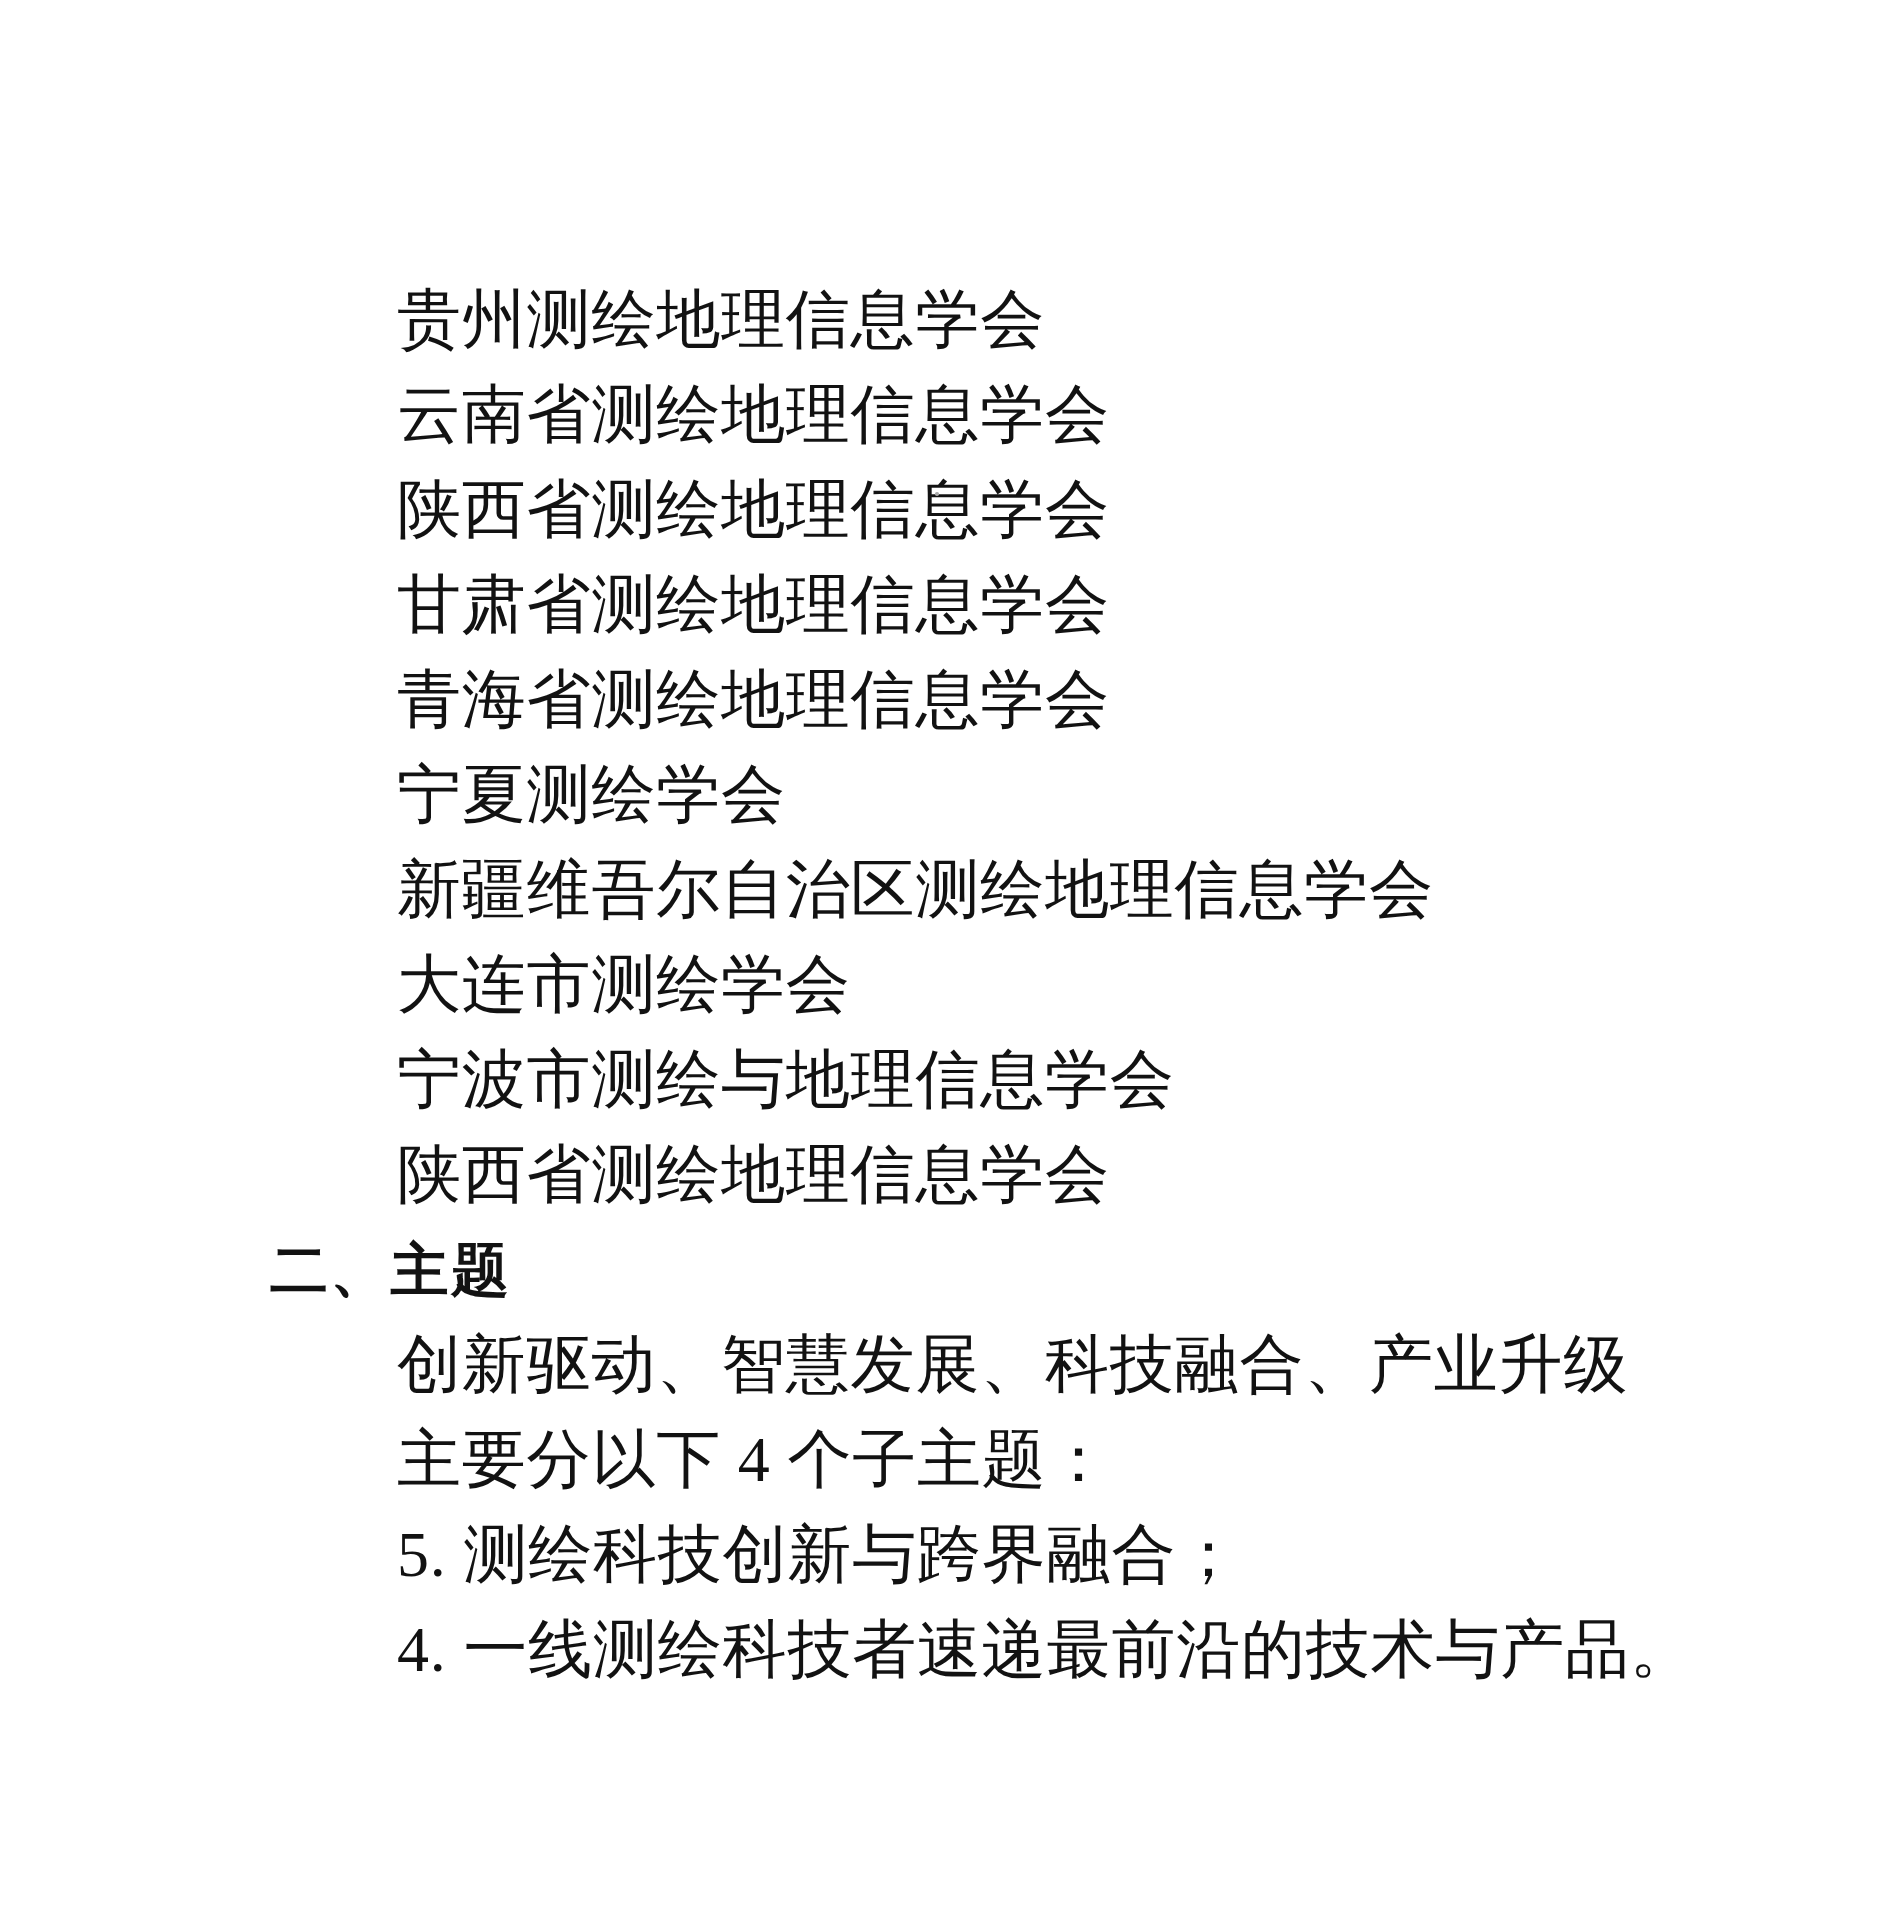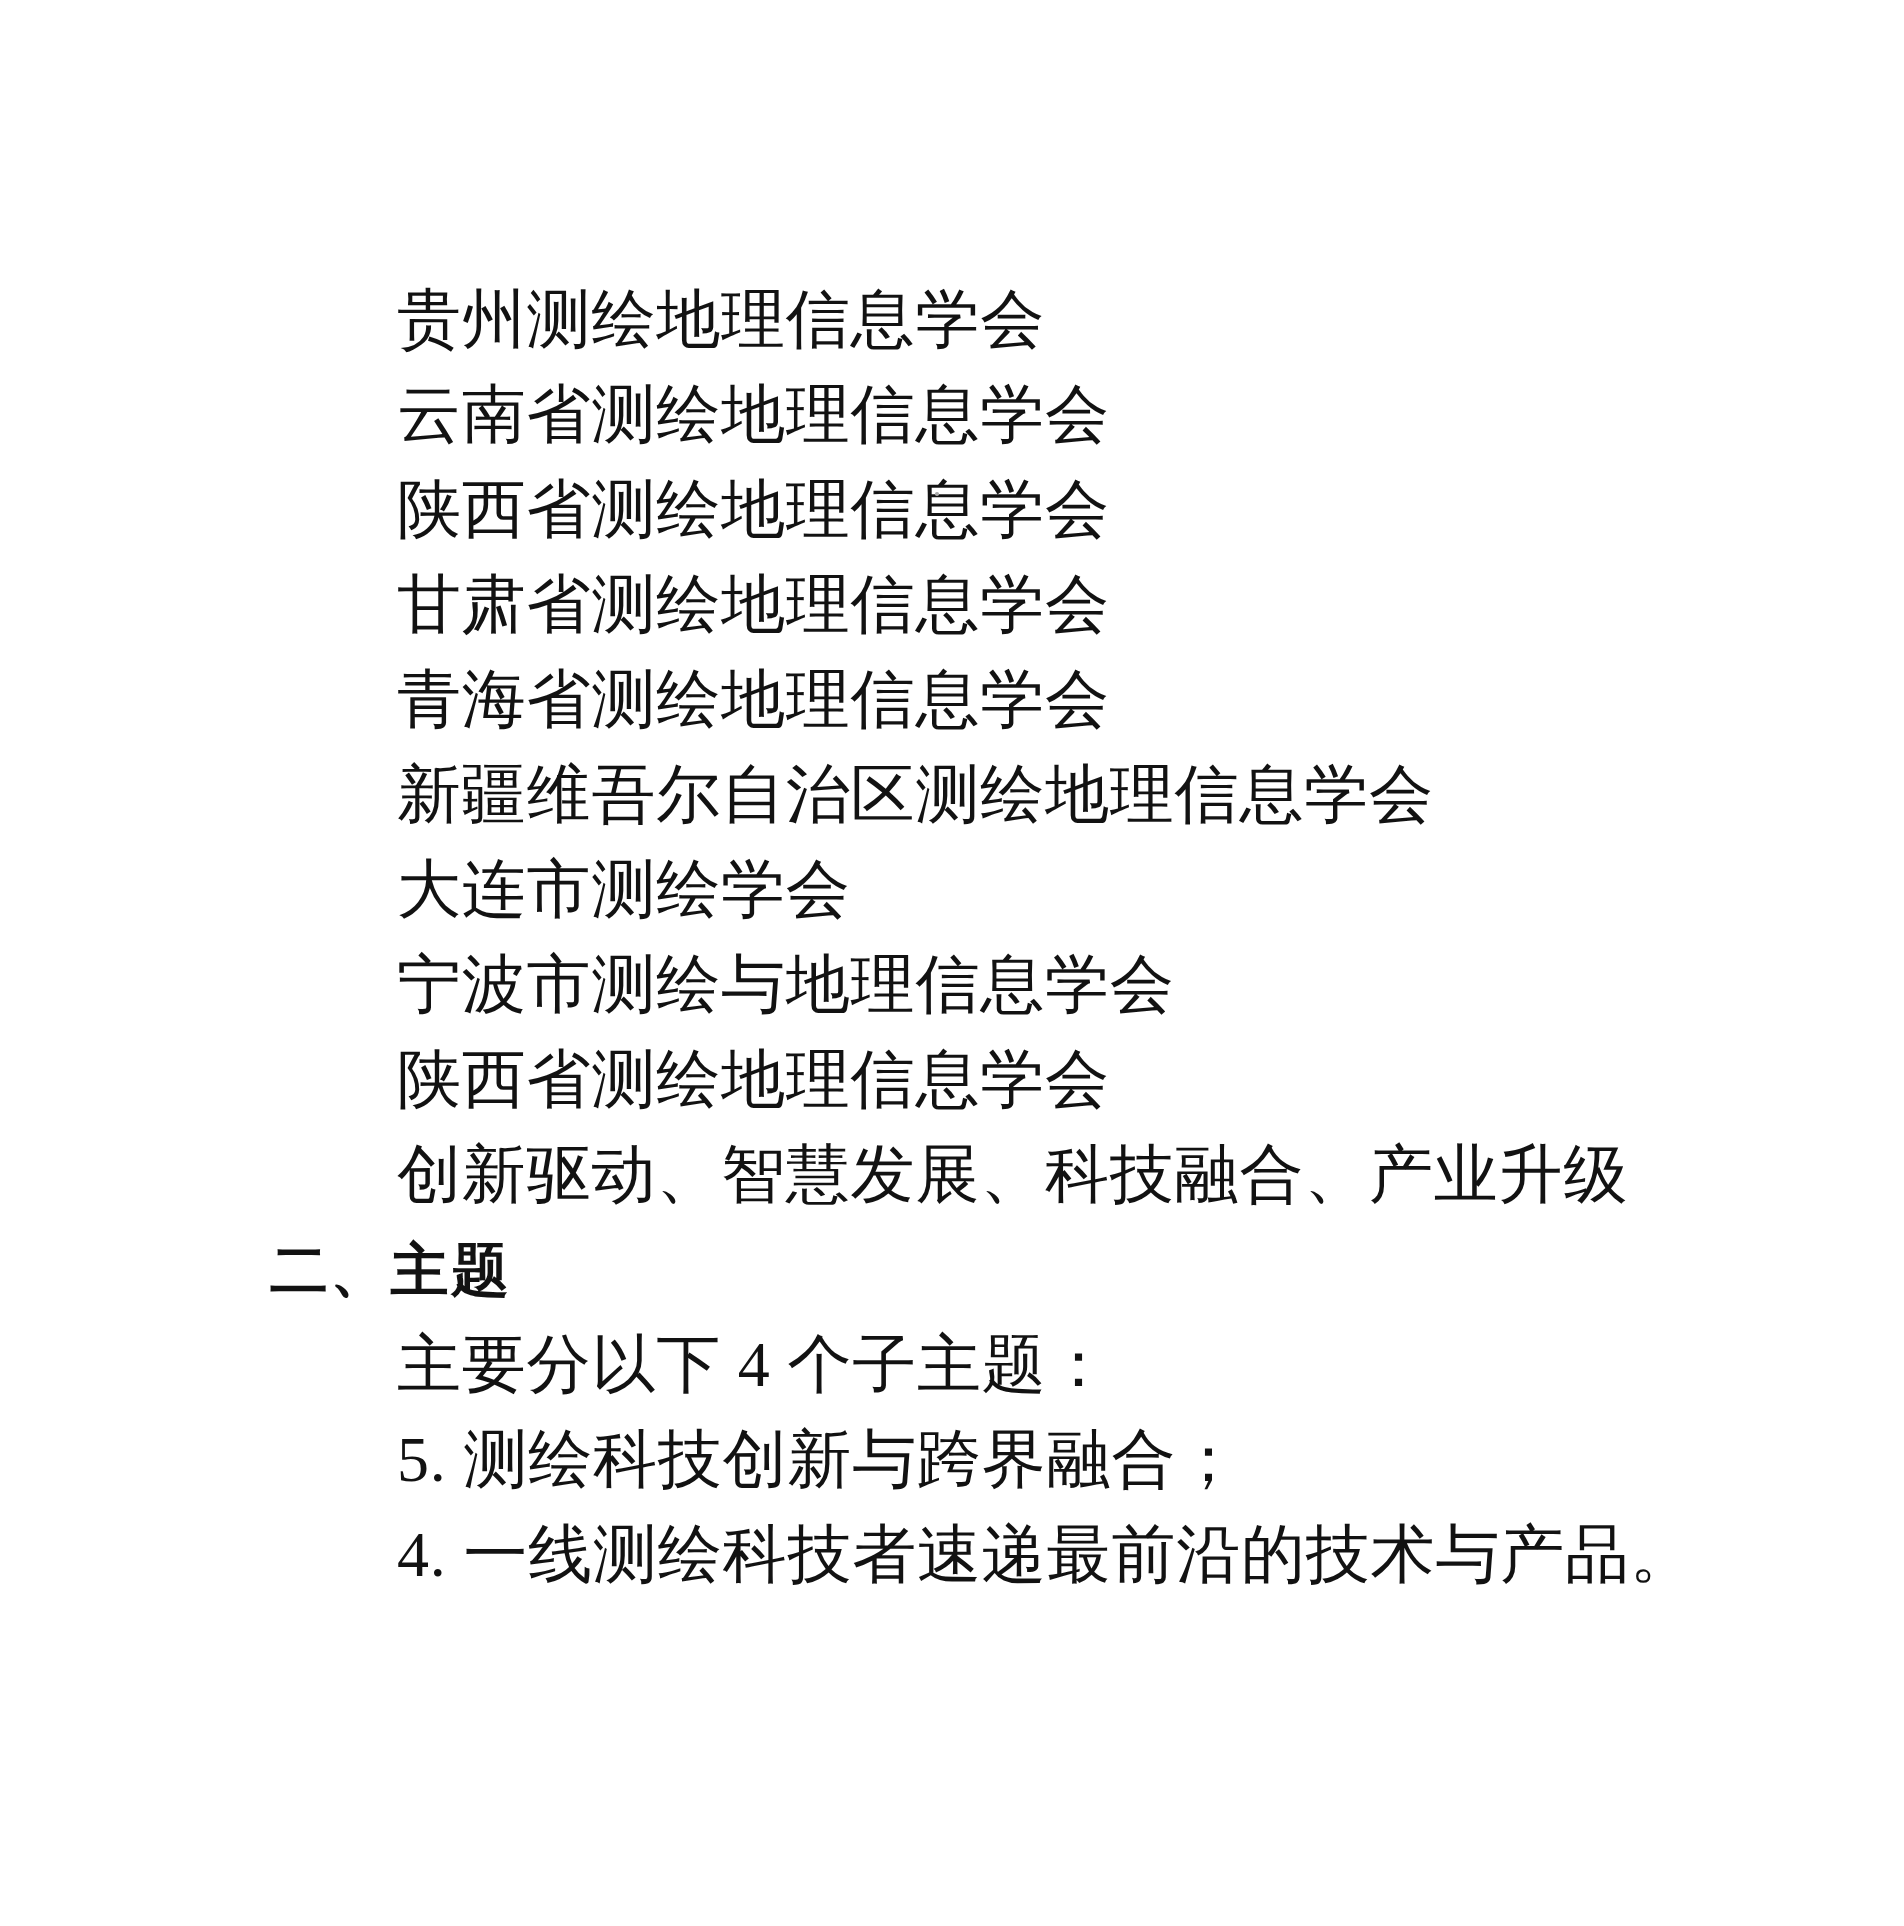--- a/index.html
+++ b/index.html
@@ -49,27 +49,28 @@
 <body>
 
 <div class="page">
   <div class="doc">
 
     <div class="line indent">贵州测绘地理信息学会</div>
     <div class="line indent">云南省测绘地理信息学会</div>
     <div class="line indent">陕西省测绘地理信息学会</div>
     <div class="line indent">甘肃省测绘地理信息学会</div>
     <div class="line indent">青海省测绘地理信息学会</div>
+    <div class="line indent">宁夏测绘学会</div>
     <div class="line indent">新疆维吾尔自治区测绘地理信息学会</div>
     <div class="line indent">大连市测绘学会</div>
     <div class="line indent">宁波市测绘与地理信息学会</div>
     <div class="line indent">陕西省测绘地理信息学会</div>
 
+    <div class="line heading">二、主题</div>
     <div class="line indent">创新驱动、智慧发展、科技融合、产业升级</div>
-    <div class="line heading">二、主题</div>
     <div class="line indent">主要分以下 4 个子主题：</div>
     <div class="line indent">5. 测绘科技创新与跨界融合；</div>
     <div class="line indent">4. 一线测绘科技者速递最前沿的技术与产品。</div>
 
   </div>
 
   <div class="speck speck-faint"></div>
 
 </div>
 

